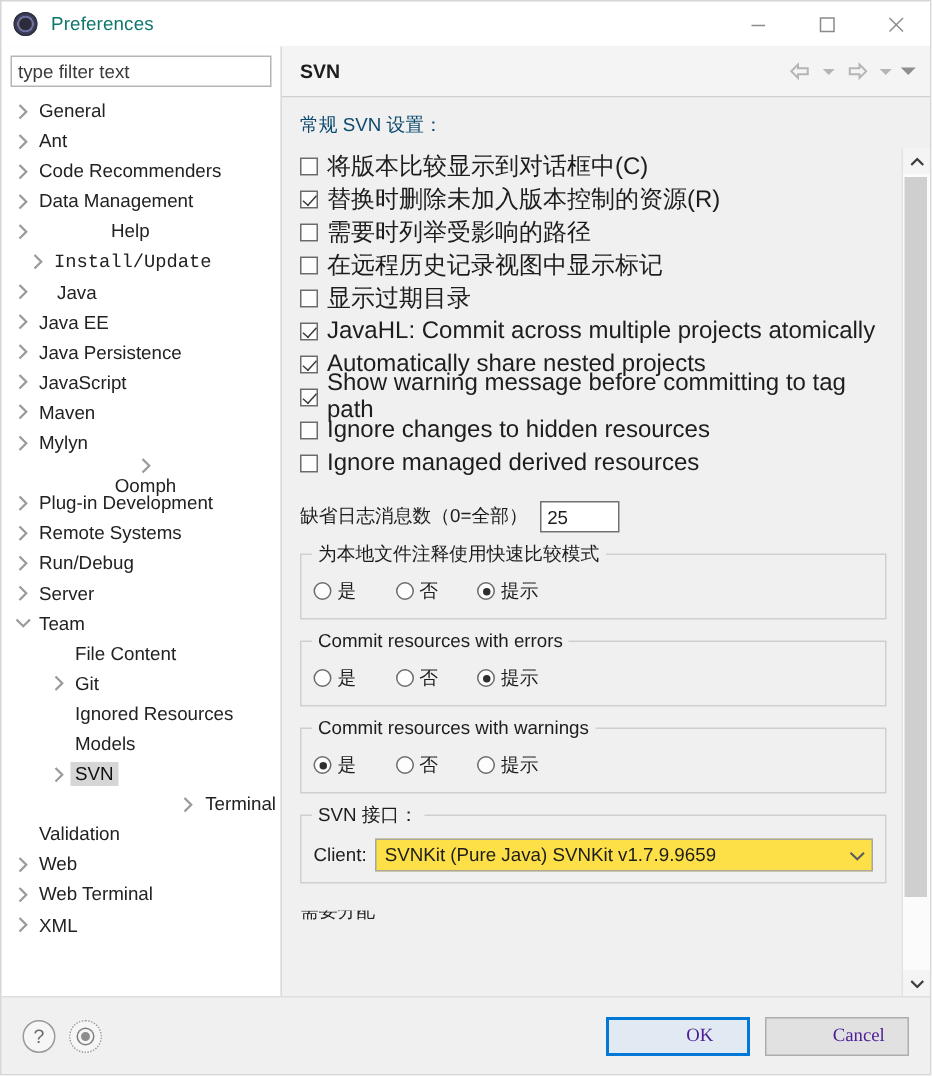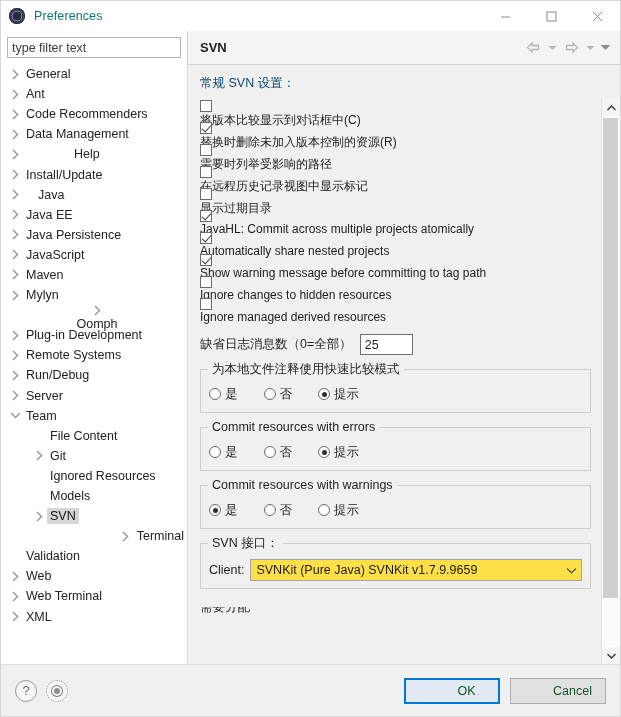--- a/index.html
+++ b/index.html
@@ -189,25 +189,24 @@
   }
 
   .section-title {
     font-size: 12.5px;
     color: #0c4a6e;
     margin: 2px 0 8px 0;
   }
 
   .cbrow {
     display: flex;
-    align-items: flex-start;
+    align-items: center;
     height: 22px;
-    font-size: 12px;
+    font-size: 16px;
     color: #1d1d1d;
-    flex-direction: column;
   }
   .cbox {
     width: 12px; height: 12px;
     border: 1px solid #6b6b6b;
     background: #fdfdfd;
     margin-right: 6px;
     flex: none;
     position: relative;
     box-sizing: border-box;
   }
@@ -421,23 +420,23 @@
     box-shadow: inset 0 0 0 2px #f6f6f6, 0 0 0 1px #7e7e7e;
   }
   .footer-buttons {
     margin-left: auto;
     display: flex;
     gap: 10px;
   }
   .btn {
     width: 96px;
     height: 26px;
-    font-family: Liberation Sans, sans-serif;
-    font-size: 12.5px;
-    color: #14532d;
+    font-family: Liberation Serif, serif;
+    font-size: 12.5px;
+    color: #4c1d95;
     background: #e1e1e1;
     border: 1px solid #adadad;
     box-sizing: border-box;
     display: flex;
     align-items: center;
     justify-content: center;
     cursor: default;
     padding-left: 29px;
   }
   .btn.primary {
@@ -511,21 +510,21 @@
           <span class="tree-label">Data Management</span>
         </div>
         <div class="tree-row" style="padding-left: 6px; gap: 48px;">
           <span class="twisty">
             <svg width="7" height="11" viewBox="0 0 7 11">
               <path d="M1 1 L5.5 5.5 L1 10" fill="none" stroke="currentColor" stroke-width="1.5"></path>
             </svg>
           </span>
           <span class="tree-label">Help</span>
         </div>
-        <div class="tree-row" style="padding-left: 6px;">
+        <div class="tree-row" style="padding-left: 16px; font-family: Liberation Mono, monospace;">
           <span class="twisty">
             <svg width="7" height="11" viewBox="0 0 7 11">
               <path d="M1 1 L5.5 5.5 L1 10" fill="none" stroke="currentColor" stroke-width="1.5"></path>
             </svg>
           </span>
           <span class="tree-label">Install/Update</span>
         </div>
         <div class="tree-row" style="padding-left: 6px; gap: 12px;">
           <span class="twisty">
             <svg width="7" height="11" viewBox="0 0 7 11">

